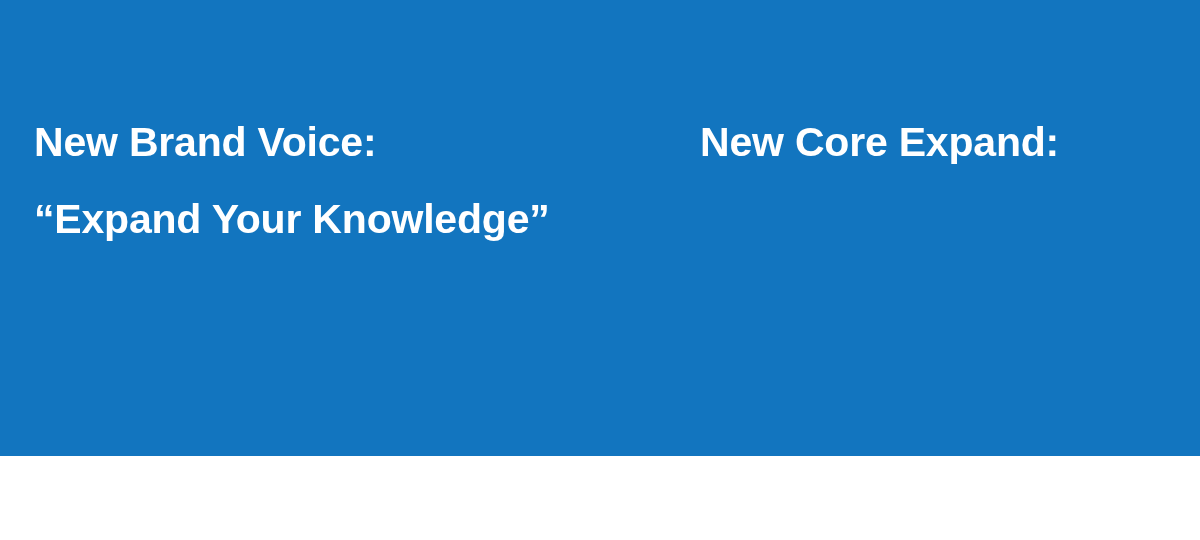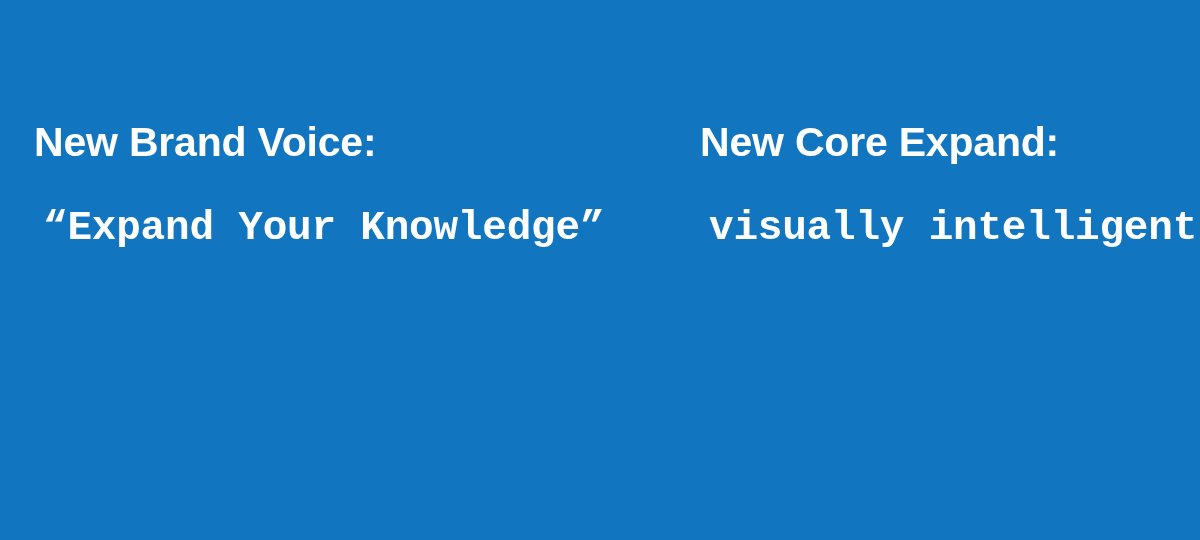--- a/index.html
+++ b/index.html
@@ -10,21 +10,21 @@
   body {
     width: 1200px;
     height: 540px;
     overflow: hidden;
     font-family: "Liberation Sans", sans-serif;
   }
 
   #slide {
     position: relative;
     width: 1200px;
-    height: 540px;
+    height: 456px;
     background: #1275bf;
     box-sizing: border-box;
   }
 
   .column {
     position: absolute;
     top: 0;
     color: #ffffff;
   }
 
@@ -48,27 +48,26 @@
     line-height: 48px;
     letter-spacing: -0.2px;
     white-space: nowrap;
     color: #ffffff;
   }
 
   .col-body {
     position: absolute;
     top: 198px;
     left: 0;
-    margin: 9px;
+    margin: 0;
     font-size: 41px;
     font-weight: bold;
     line-height: 42px;
     letter-spacing: -0.2px;
     color: #ffffff;
-    font-family: Liberation Mono, monospace;
   }
 
   #brand-voice-quote {
     white-space: nowrap;
   }
 
   .body-line {
     display: block;
     white-space: nowrap;
   }
@@ -79,17 +78,16 @@
 <div id="slide" style="background: rgb(18, 117, 191); color: rgb(255, 255, 255);">
 
   <div class="column" id="column-left">
     <h2 class="col-heading">New Brand Voice:</h2>
     <p class="col-body" id="brand-voice-quote">“Expand Your Knowledge”</p>
   </div>
 
   <div class="column" id="column-right">
     <h2 class="col-heading">New Core Expand:</h2>
     <p class="col-body" id="core-ideas-list">
-      <span class="body-line">visually intelligent</span>
     </p>
   </div>
 
 </div>
 
 </body></html>

